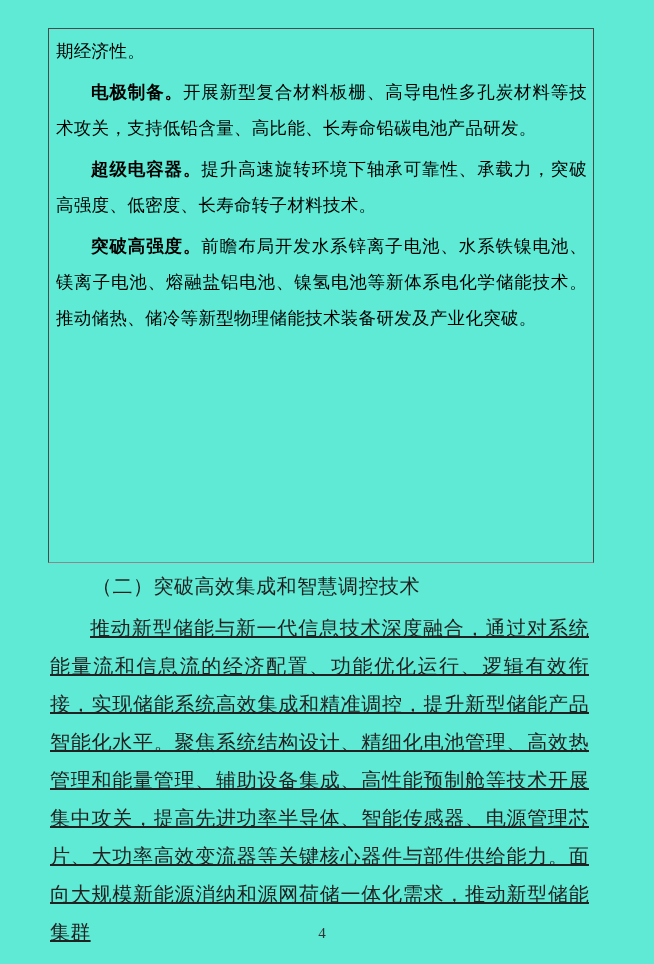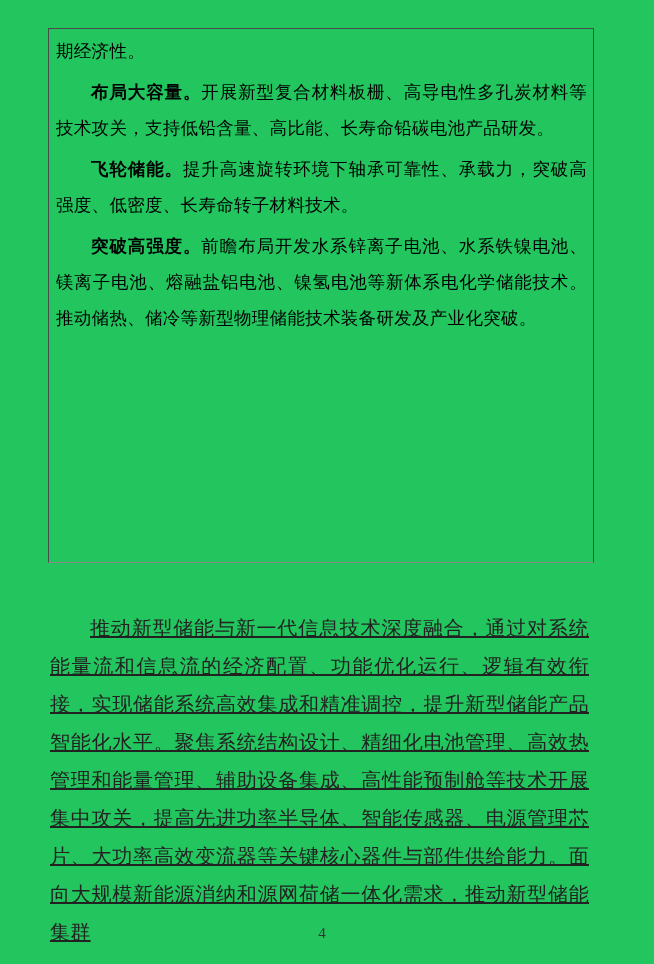--- a/index.html
+++ b/index.html
@@ -4,21 +4,21 @@
 <style>
   html, body {
     margin: 0;
     padding: 0;
     background: #ffffff;
   }
   .page {
     position: relative;
     width: 654px;
     height: 964px;
-    background: #22c55e;
+    background: #5eead4;
     overflow: hidden;
     font-family: "Liberation Serif", "DejaVu Serif", serif;
     color: #000000;
   }
   
   .doc-box {
     position: absolute;
     left: 48px;
     top: 28px;
     width: 546px;
@@ -87,26 +87,27 @@
 </style>
 </head>
 <body>
 
 <div class="page">
 
   <div class="doc-box">
     <p class="continuation"><span>期经济性。</span></p>
 
 
-    <p><b>布局大容量。</b><span>开展新型复合材料板栅、高导电性多孔炭材料等技术攻关，支持低铅含量、高比能、长寿命铅碳电池产品研发。</span></p>
+    <p><b>电极制备。</b><span>开展新型复合材料板栅、高导电性多孔炭材料等技术攻关，支持低铅含量、高比能、长寿命铅碳电池产品研发。</span></p>
 
-    <p><b>飞轮储能。</b><span>提升高速旋转环境下轴承可靠性、承载力，突破高强度、低密度、长寿命转子材料技术。</span></p>
+    <p><b>超级电容器。</b><span>提升高速旋转环境下轴承可靠性、承载力，突破高强度、低密度、长寿命转子材料技术。</span></p>
 
 
     <p><b>突破高强度。</b><span>前瞻布局开发水系锌离子电池、水系铁镍电池、镁离子电池、熔融盐铝电池、镍氢电池等新体系电化学储能技术。推动储热、储冷等新型物理储能技术装备研发及产业化突破。</span></p>
   </div>
 
+  <h3 class="section-heading">（二）突破高效集成和智慧调控技术</h3>
 
   <p class="kai-paragraph">推动新型储能与新一代信息技术深度融合，通过对系统能量流和信息流的经济配置、功能优化运行、逻辑有效衔接，实现储能系统高效集成和精准调控，提升新型储能产品智能化水平。聚焦系统结构设计、精细化电池管理、高效热管理和能量管理、辅助设备集成、高性能预制舱等技术开展集中攻关，提高先进功率半导体、智能传感器、电源管理芯片、大功率高效变流器等关键核心器件与部件供给能力。面向大规模新能源消纳和源网荷储一体化需求，推动新型储能集群</p>
 
   <div class="page-number">4</div>
 
 </div>
 
 </body></html>

